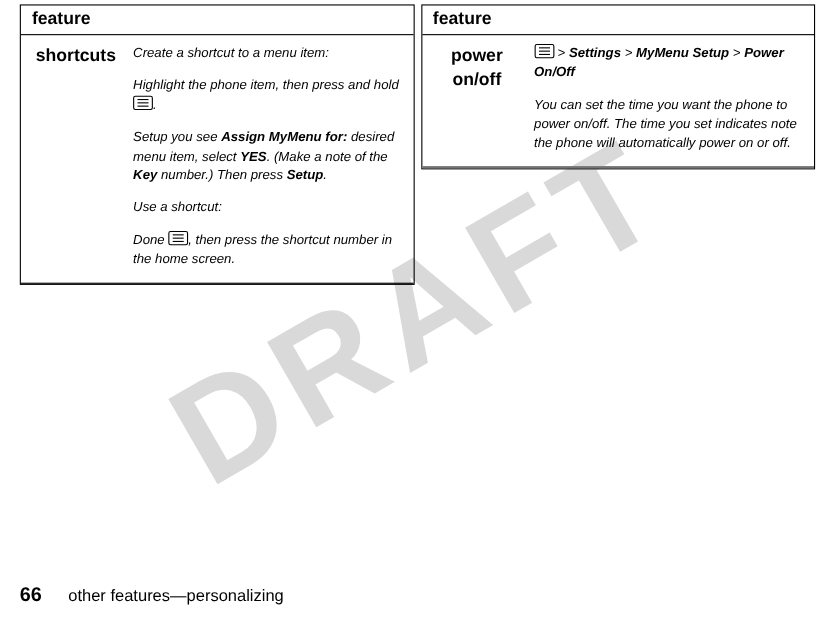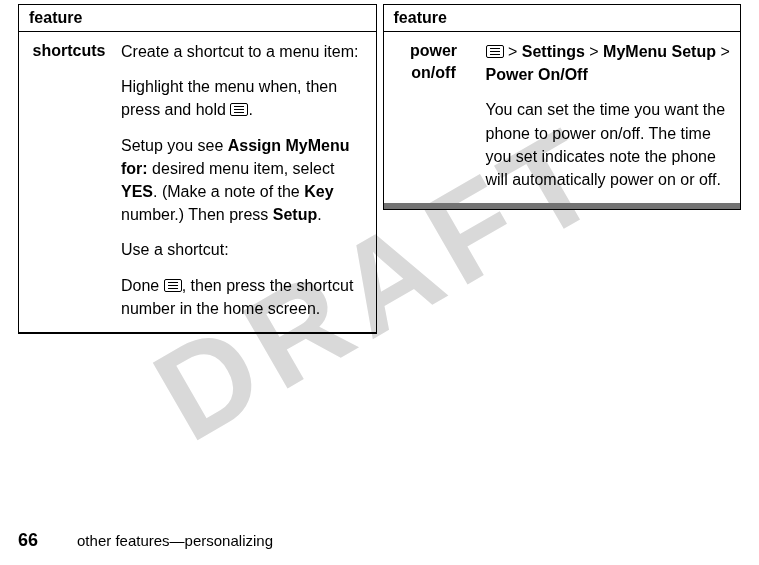--- a/index.html
+++ b/index.html
@@ -57,22 +57,23 @@
       padding: 8px 10px;
       font-weight: bold;
       font-size: 16px;
       line-height: 1.4;
       flex-shrink: 0;
       text-align: center;
     }
     .content-cell {
       flex: 1;
       padding: 8px 10px 12px 2px;
-      font-size: 16px;
+      font-size: 12px;
       line-height: 1.45;
+      font-style: italic;
     }
     .content-cell p {
       margin-bottom: 12px;
     }
     .content-cell p:last-child {
       margin-bottom: 0;
     }
     .condensed {
       font-family: 'Arial Narrow', Arial, sans-serif;
       font-stretch: condensed;
@@ -97,33 +98,33 @@
       height: 1px;
       background: #000;
       box-shadow: 0 3px 0 #000, 0 6px 0 #000;
     }
     .footer {
       position: absolute;
       bottom: 14px;
       left: 18px;
       display: flex;
       align-items: baseline;
-      gap: 39px;
+      gap: 24px;
       z-index: 1;
     }
     .page-num {
       font-weight: bold;
       font-size: 18px;
     }
     .footer-text {
       font-size: 15px;
       margin-top: 44px;
     }
     .col-right .body-row {
-      border-bottom: 6px solid #737373;
+      border-bottom: 2px solid #737373;
     }
     .col-right {
       align-self: flex-start;
     }
     .col-left {
       align-self: flex-start;
     }
   </style>
 </head>
 <body>
@@ -134,21 +135,21 @@
 
   <div class="column col-left">
     <div class="header-row">
       <span class="header-text">feature</span>
     </div>
     <div class="body-row">
       <div class="label-cell">shortcuts</div>
       <div class="content-cell">
         <p>Create a shortcut to a menu item:</p>
         <p>
-          <span>Highlight the menu when, then press and hold </span><span class="icon-menu"></span><span>.</span>
+          <span>Highlight the phone item, then press and hold </span><span class="icon-menu"></span><span>.</span>
         </p>
         <p>
           <span>Setup you see </span><span class="condensed">Assign MyMenu for:</span><span> desired menu item, select </span><span class="condensed">YES</span><span>. (Make a note of the </span><span class="condensed">Key</span><span> number.) Then press </span><span class="condensed">Setup</span><span>.</span>
         </p>
         <p>Use a shortcut:</p>
         <p>
           <span>Done </span><span class="icon-menu"></span><span>, then press the shortcut number in the home screen.</span>
         </p>
       </div>
     </div>

